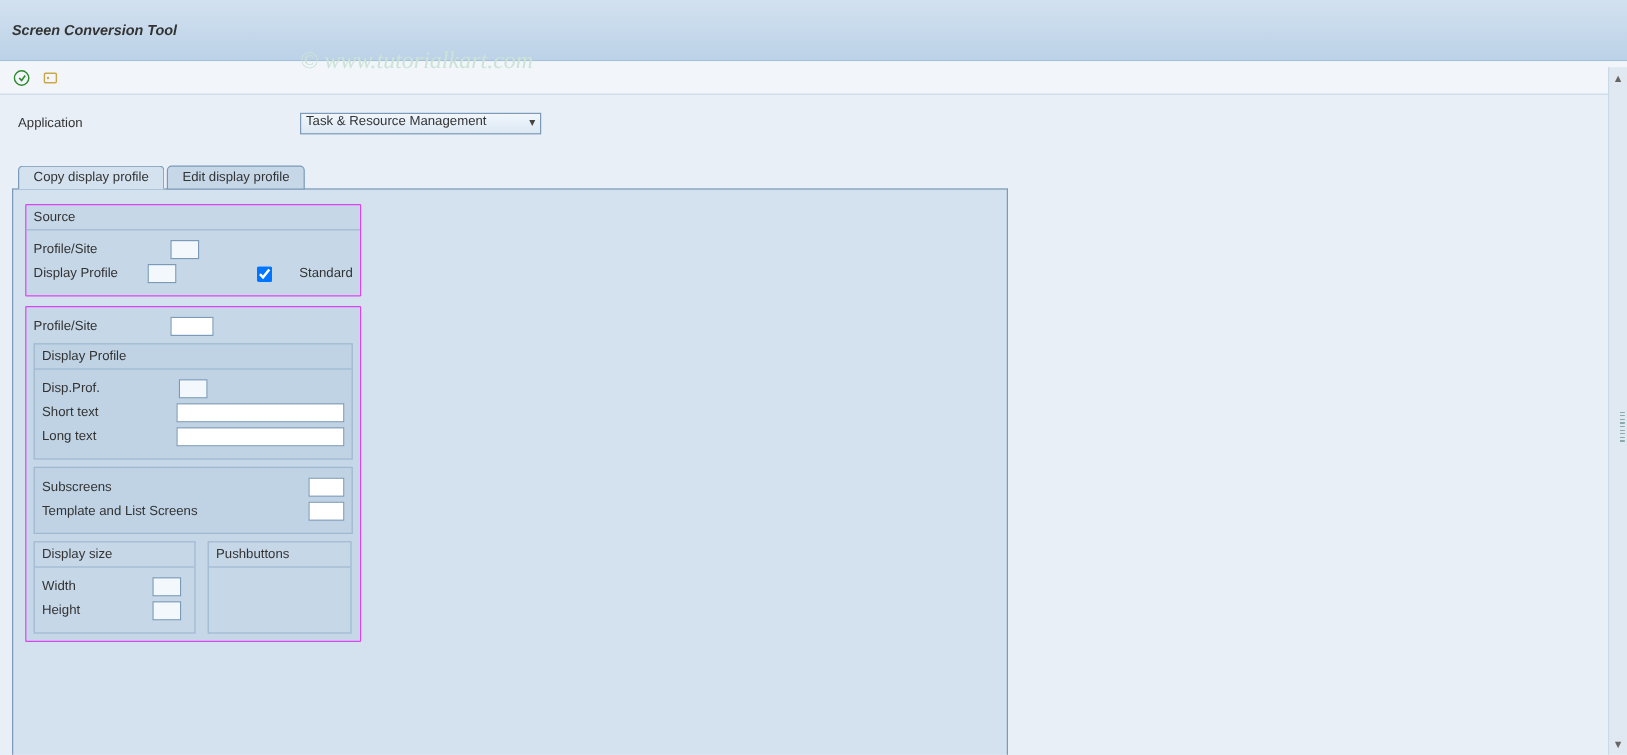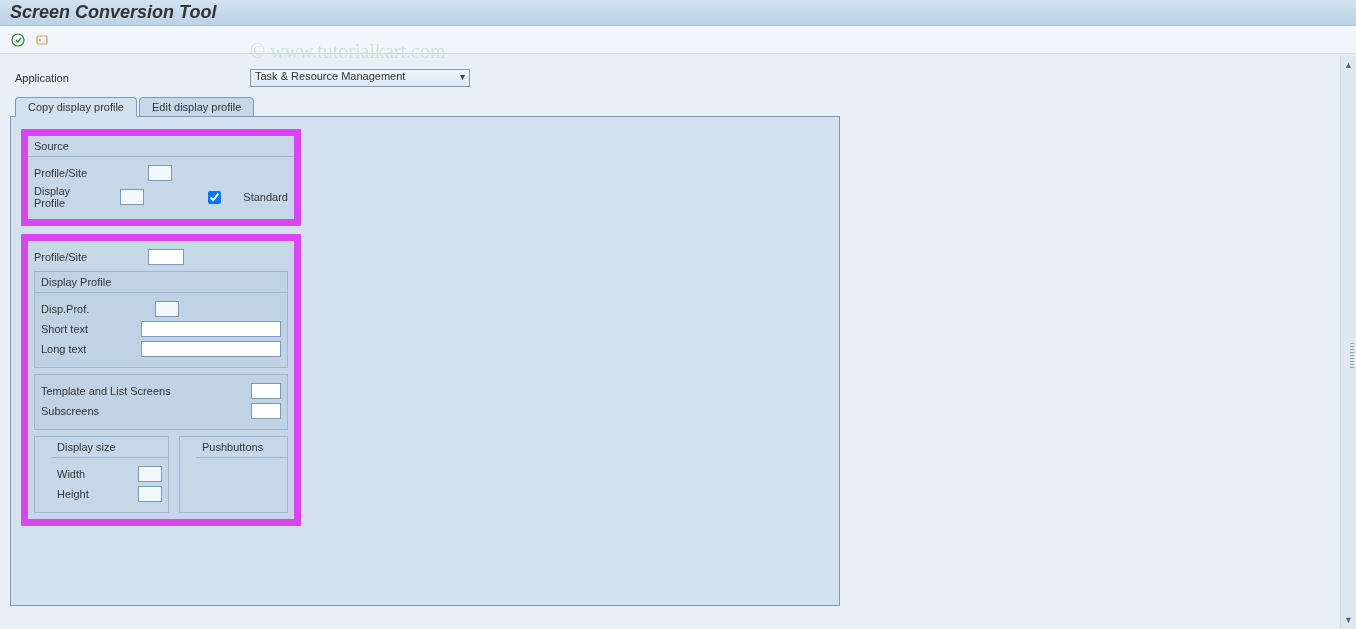--- a/index.html
+++ b/index.html
@@ -9,24 +9,24 @@
       background: #e8eff6;
       color: #333;
       width: 1356px;
       height: 629px;
       overflow: hidden;
       position: relative;
     }
     .title-bar {
       background: linear-gradient(to bottom, #d2e1ef 0%, #bcd2e8 100%);
       border-bottom: 1px solid #a6c0d8;
-      padding: 2px 10px;
+      padding: 18px 10px;
       font-style: italic;
       font-weight: bold;
-      font-size: 18px;
+      font-size: 12px;
       color: #333;
     }
     .toolbar {
       background: #f2f6fa;
       border-bottom: 1px solid #c9d9e8;
       padding: 5px 10px;
       display: flex;
       align-items: center;
       gap: 8px;
       height: 28px;
@@ -41,37 +41,38 @@
     }
     .watermark {
       position: absolute;
       top: 40px;
       left: 250px;
       font-size: 20px;
       color: #cce3d7;
       font-family: "Times New Roman", serif;
       pointer-events: none;
       z-index: 100;
+      font-style: italic;
     }
     .main {
       position: relative;
       padding: 10px 10px 10px 10px;
       height: calc(100% - 52px);
     }
     .app-row {
       display: flex;
       align-items: center;
       gap: 10px;
       padding: 5px 5px 10px 5px;
     }
     .app-row .label {
       width: 225px;
     }
     .app-select {
-      width: 220px;
+      width: 201px;
       height: 18px;
       border: 1px solid #7a9ab8;
       background: linear-gradient(to bottom, #f0f6fc 0%, #dce8f4 100%);
       font-size: 11px;
       padding-left: 4px;
       position: relative;
     }
     .app-select::after {
       content: "▾";
       position: absolute;
@@ -80,20 +81,21 @@
       color: #444;
       font-size: 10px;
     }
     .tabstrip {
       display: flex;
       border-bottom: none;
       margin-left: 5px;
       margin-bottom: -1px;
       position: relative;
       z-index: 2;
+      margin-top: 16px;
     }
     .tab {
       padding: 3px 12px;
       border: 1px solid #7a9ab8;
       border-top-left-radius: 4px;
       border-top-right-radius: 4px;
       background: #c6d7e8;
       margin-right: 2px;
       cursor: pointer;
       position: relative;
@@ -106,21 +108,21 @@
     .tab-body {
       border: 1px solid #7a9ab8;
       background: #d4e1ee;
       width: 830px;
       padding: 12px 10px;
       position: relative;
       z-index: 1;
       height: 490px;
     }
     .groupbox {
-      border: 7px solid #d946ef;
+      border: 1px solid #d946ef;
       background: #c6d7e8;
       border-radius: 1px;
       margin-bottom: 8px;
       width: 280px;
     }
     .group-title {
       padding: 4px 6px;
       border-bottom: 1px solid #9eb8d0;
     }
     .group-body {
@@ -165,21 +167,20 @@
       height: 13px;
     }
     .hbox {
       display: flex;
       gap: 10px;
     }
     .minibox {
       border: 1px solid #9eb8d0;
       background: #c6d7e8;
       width: 135px;
-      padding-left: 16px;
     }
     .scroll-right {
       position: absolute;
       right: 0;
       top: 56px;
       width: 16px;
       bottom: 0;
       background: #e0e9f2;
       border-left: 1px solid #c9d9e8;
       display: flex;
@@ -267,25 +268,25 @@
             <div class="field-row">
               <span class="field-label">Long text</span>
               <input class="input-lg" style="">
             </div>
           </div>
         </div>
 
         <div class="nested">
           <div class="group-body">
             <div class="field-row">
+              <span class="field-label w140">Subscreens</span>
+              <input class="input-sm" style="width: 30px; background: rgb(255, 255, 255);">
+            </div>
+            <div class="field-row">
               <span class="field-label w140">Template and List Screens</span>
-              <input class="input-sm" style="width: 30px; background: rgb(255, 255, 255);">
-            </div>
-            <div class="field-row">
-              <span class="field-label w140">Subscreens</span>
               <input class="input-sm" style="width: 30px; background: rgb(255, 255, 255);">
             </div>
           </div>
         </div>
 
         <div class="hbox">
           <div class="minibox">
             <div class="group-title">Display size</div>
             <div class="group-body">
               <div class="field-row">

